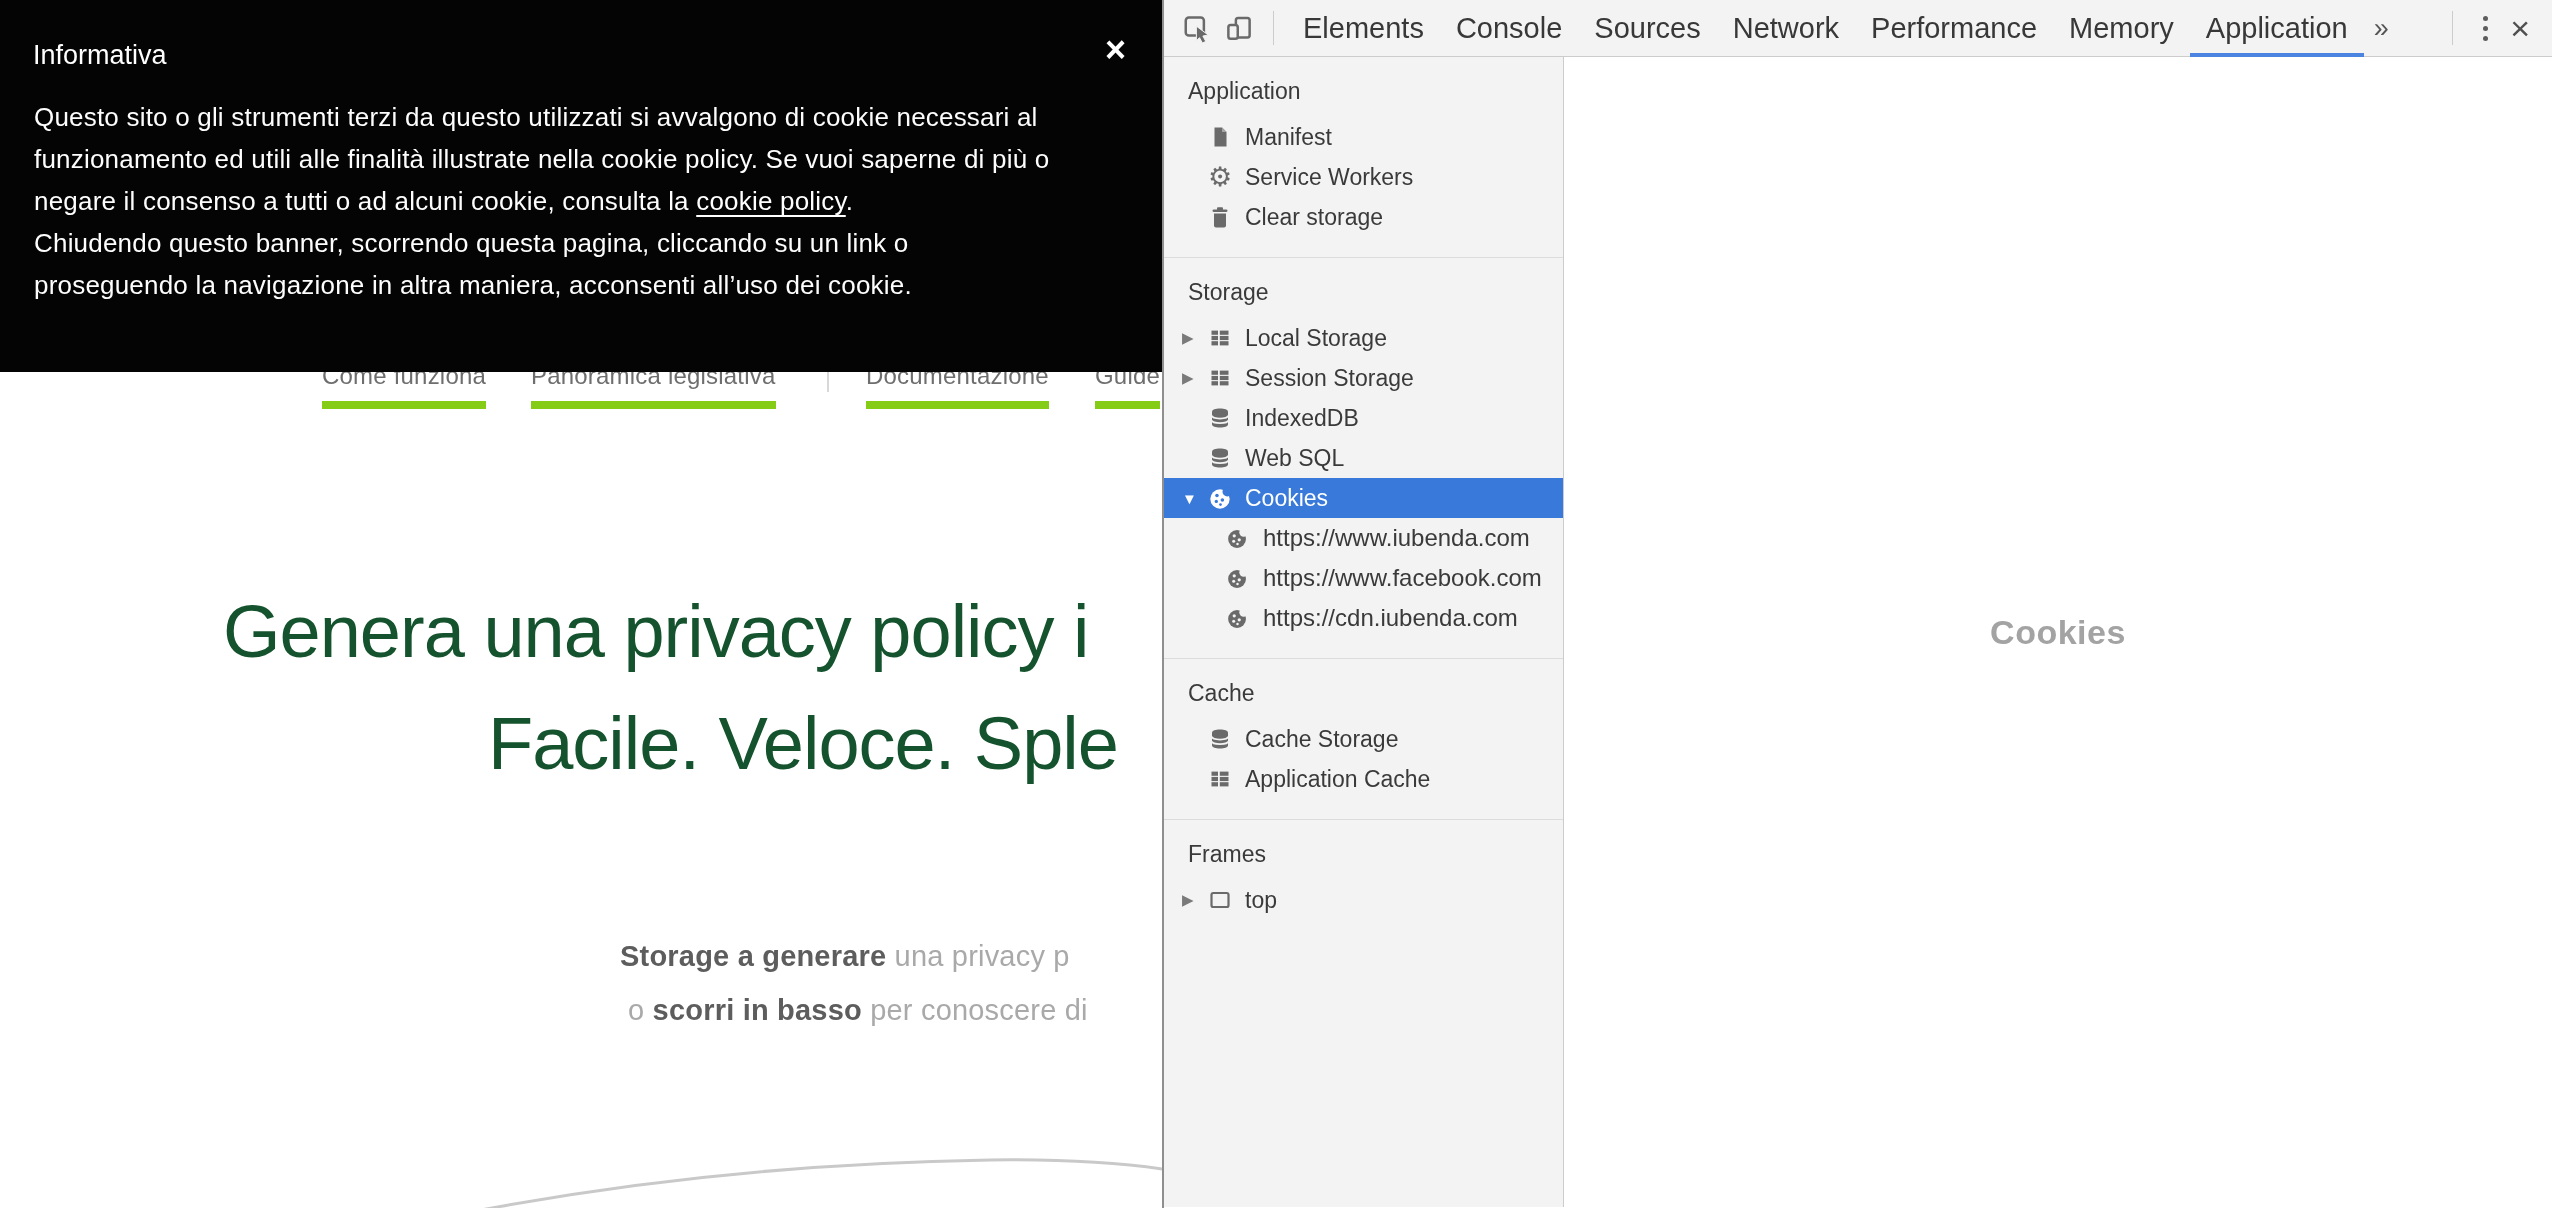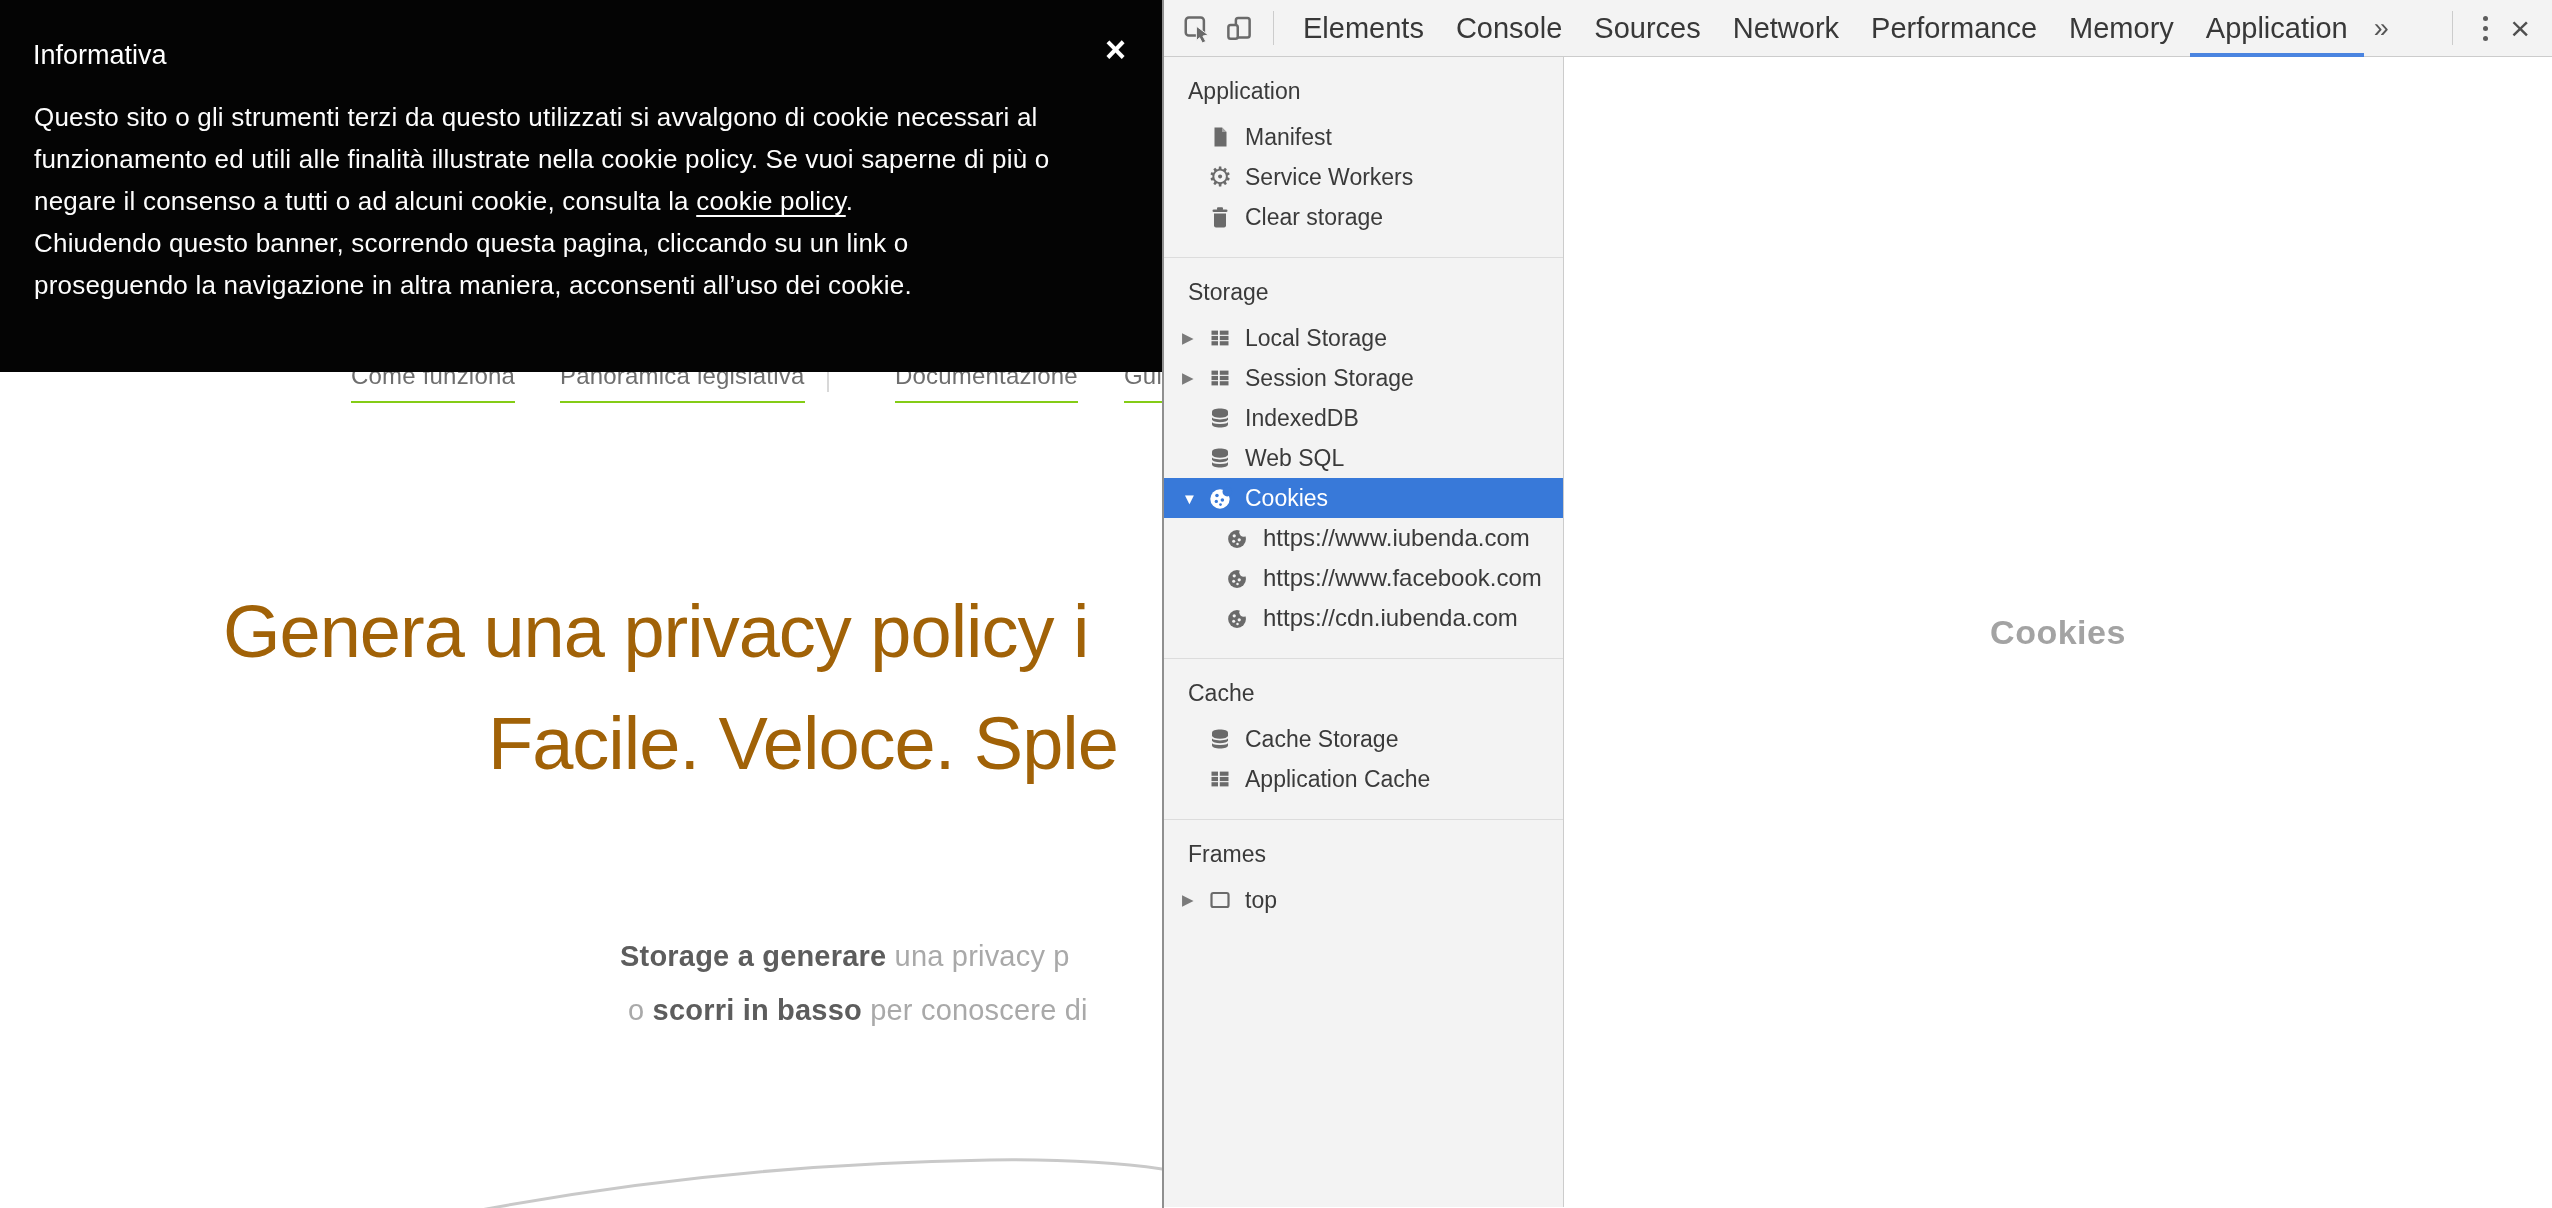--- a/index.html
+++ b/index.html
@@ -9,26 +9,26 @@
     background:#ffffff; font-family:"Liberation Sans", sans-serif;
   }
 
   
   .page { position:absolute; left:0; top:0; width:1162px; height:1208px; background:#fff; overflow:hidden; }
 
   .arc-svg { position:absolute; left:0; top:0; width:1162px; height:1208px; pointer-events:none; }
 
   .nav-item {
     position:absolute; top:362px; font-size:24px; color:#6e6e6e; white-space:nowrap;
-    padding-bottom:11px; border-bottom:2px solid #84cc16; cursor:pointer; letter-spacing:.2px;margin-left:29px;
+    padding-bottom:11px; border-bottom:8px solid #84cc16; cursor:pointer; letter-spacing:.2px;
   }
   .nav-sep { position:absolute; left:827px; top:366px; width:2px; height:26px; background:#d8d8d8; }
 
   .hero-line {
-    position:absolute; white-space:nowrap; color:#a16207; font-size:74px;
+    position:absolute; white-space:nowrap; color:#14532d; font-size:74px;
     font-weight:300; letter-spacing:-1px; line-height:1.1;
   }
   .hero-l1 { left:223px; top:591px; }
   .hero-l2 { left:488px; top:703px; }
 
   .cta-line { position:absolute; white-space:nowrap; font-size:29px; letter-spacing:.2px; }
   .cta-l1 { left:620px; top:940px; }
   .cta-l2 { left:628px; top:994px; }
   .cta-bold  { color:#5d5d5d; font-weight:bold; }
   .cta-light { color:#a9a9a9; }

